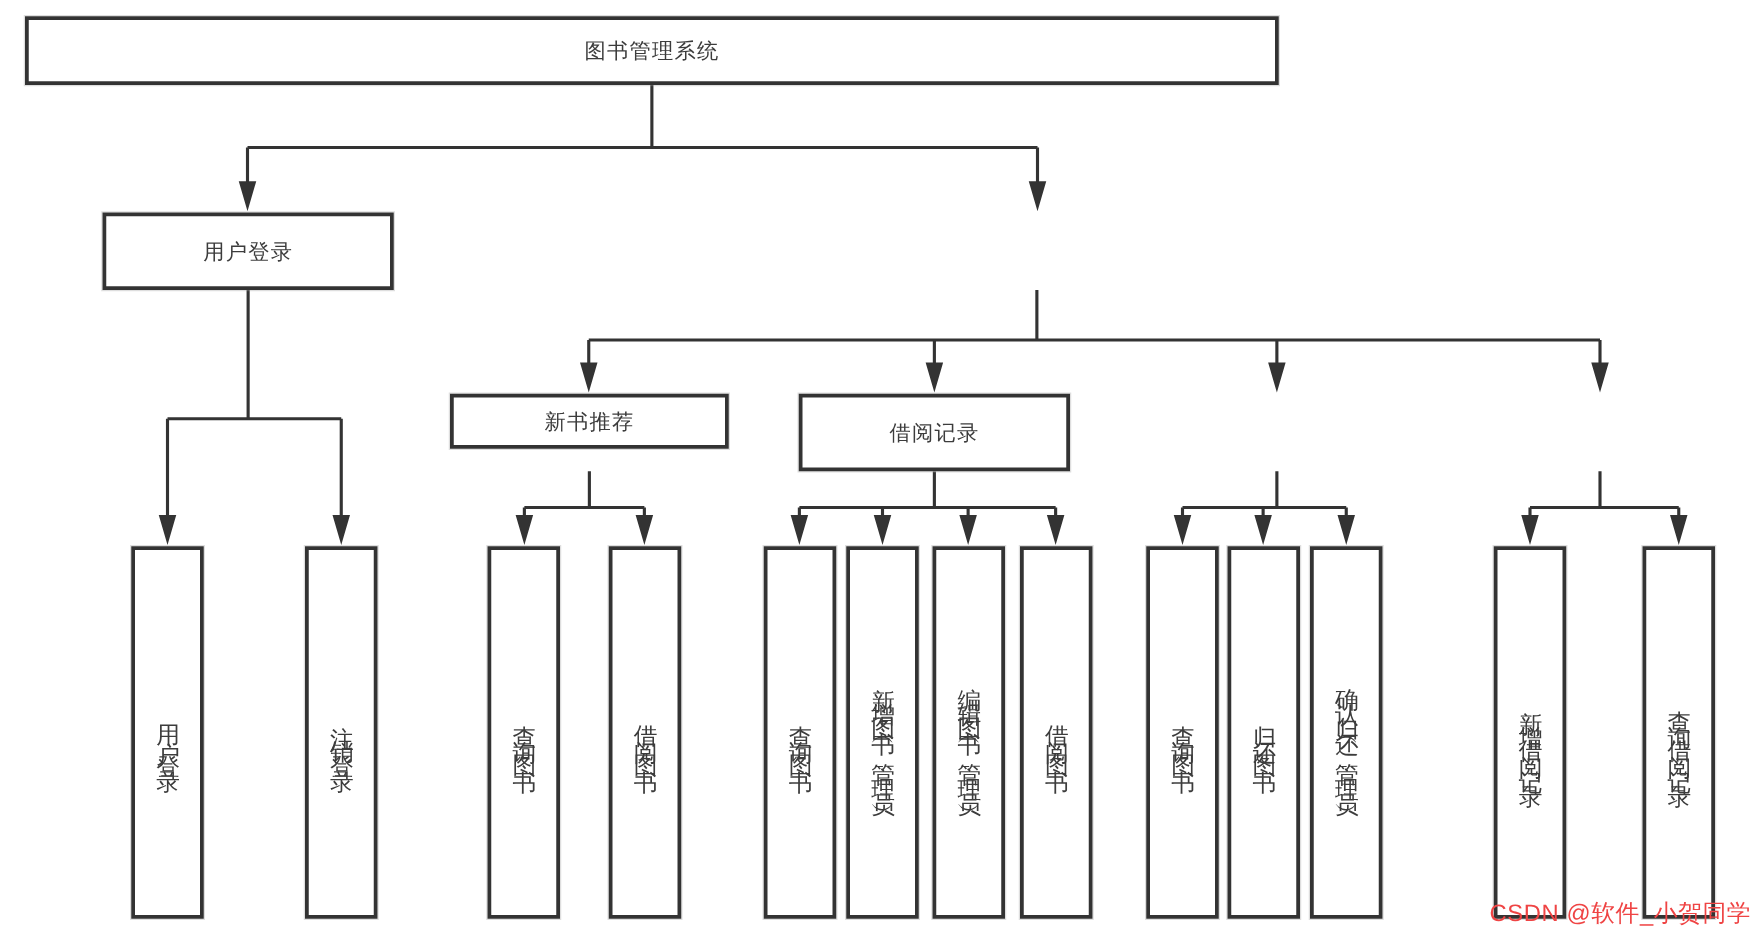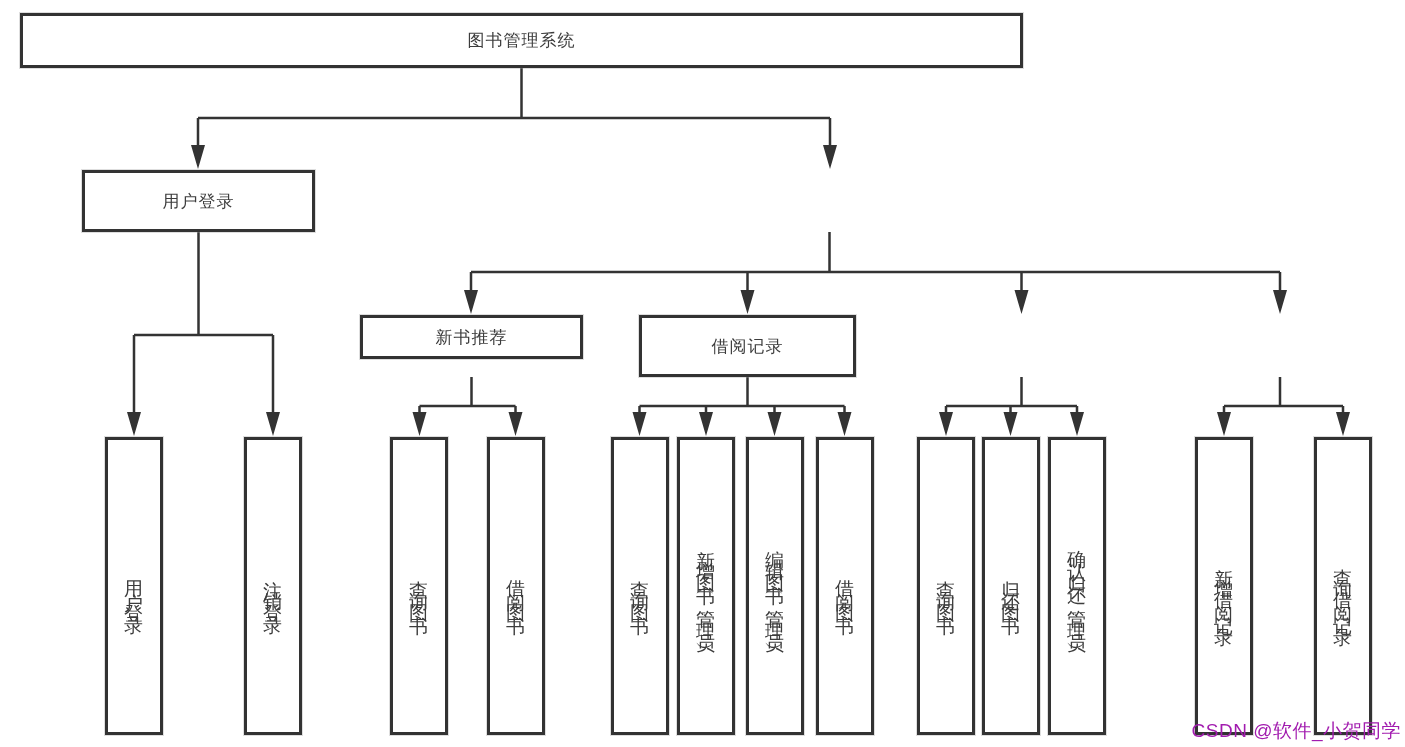--- a/index.html
+++ b/index.html
@@ -43,21 +43,21 @@
     line-height: 1;
     padding-top: 6px;
   }
   .watermark {
     position: absolute;
     z-index: 3;
     right: 4px;
     bottom: 3px;
     font-size: 19px;
     letter-spacing: 0.5px;
-    color: #a21caf;
+    color: #ef4444;
     white-space: nowrap;
   }
 </style>
 </head>
 <body>
 
 <div class="canvas">
 
   <svg class="connectors" width="1405" height="747" viewBox="0 0 1405 747">
     <path fill="none" stroke="#333333" stroke-width="2.5" d="

